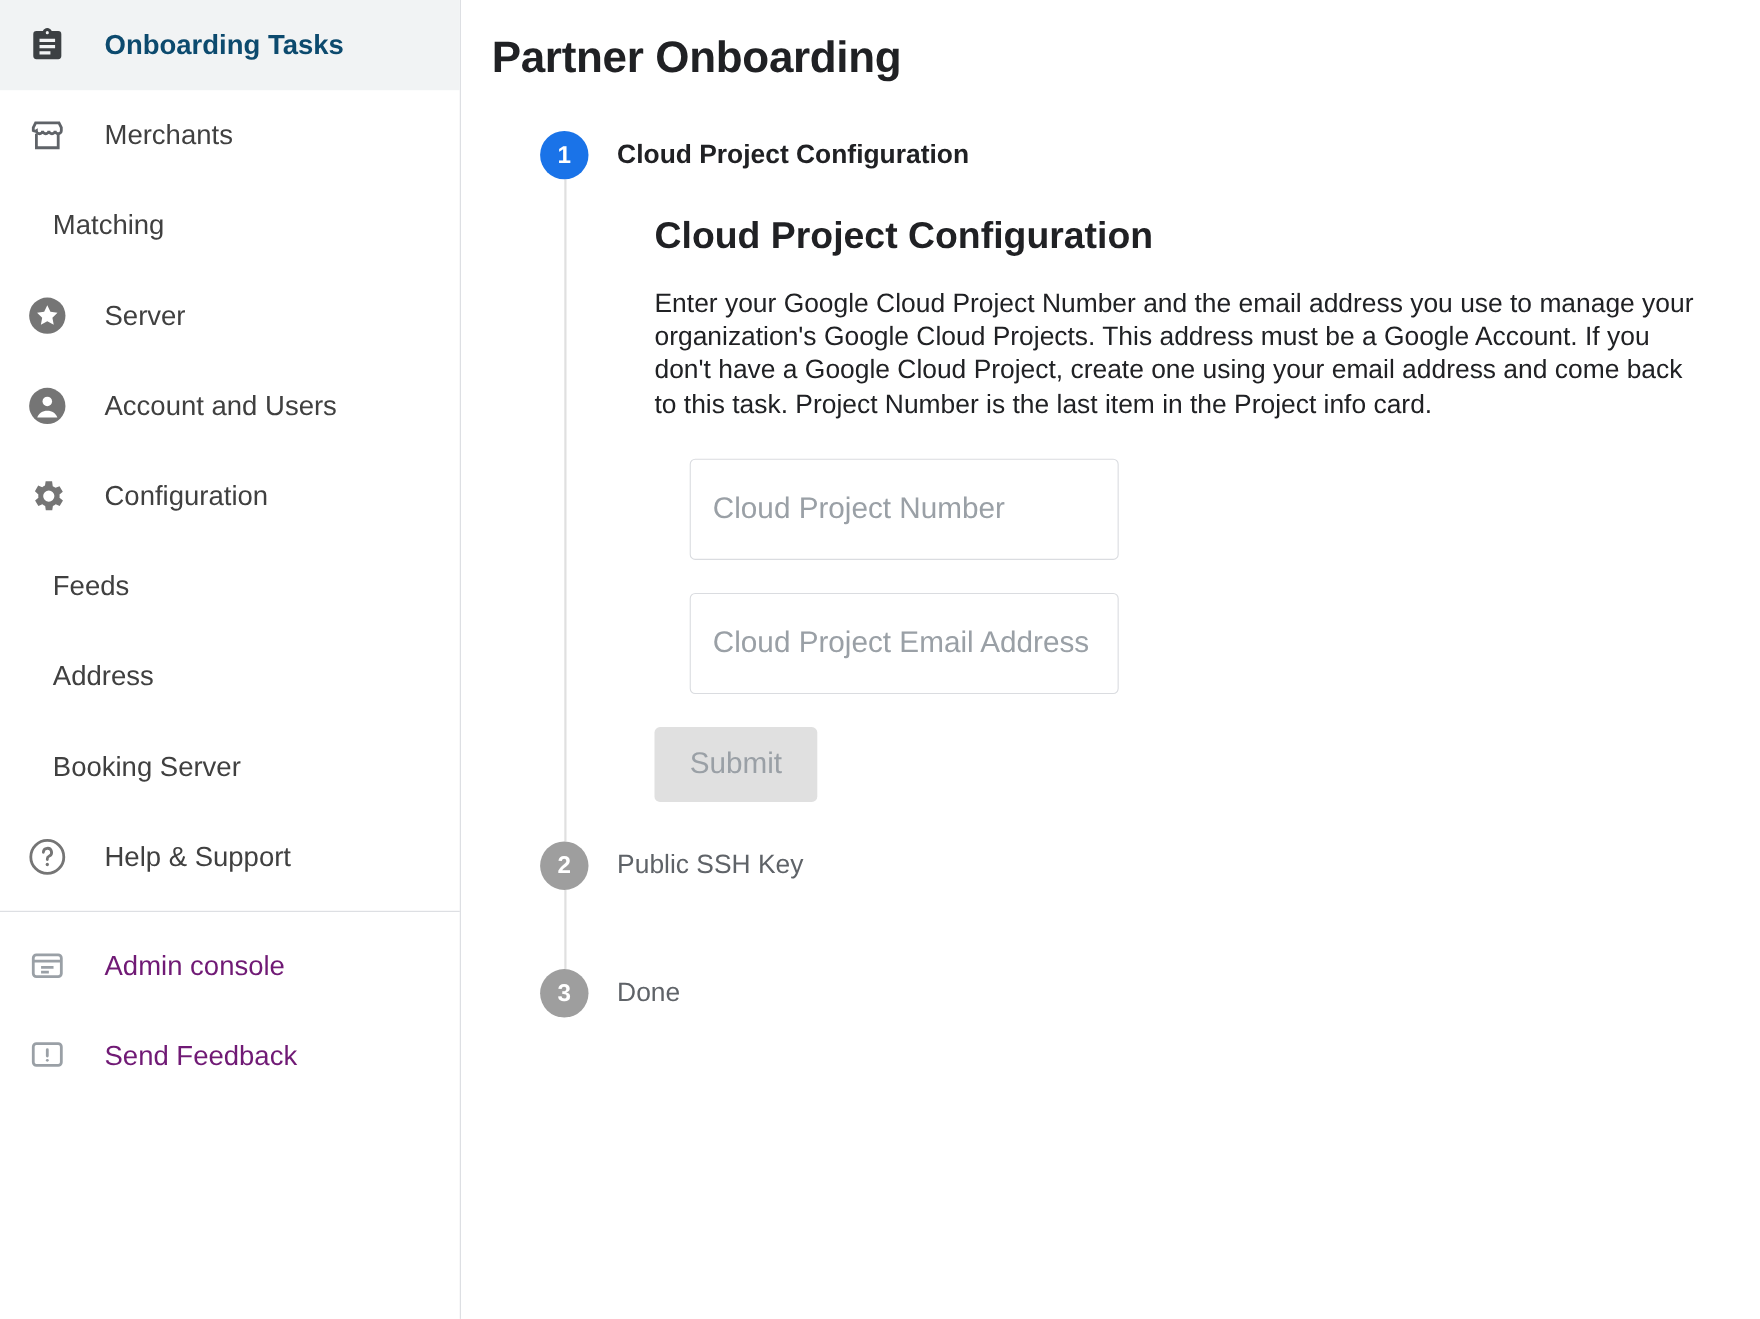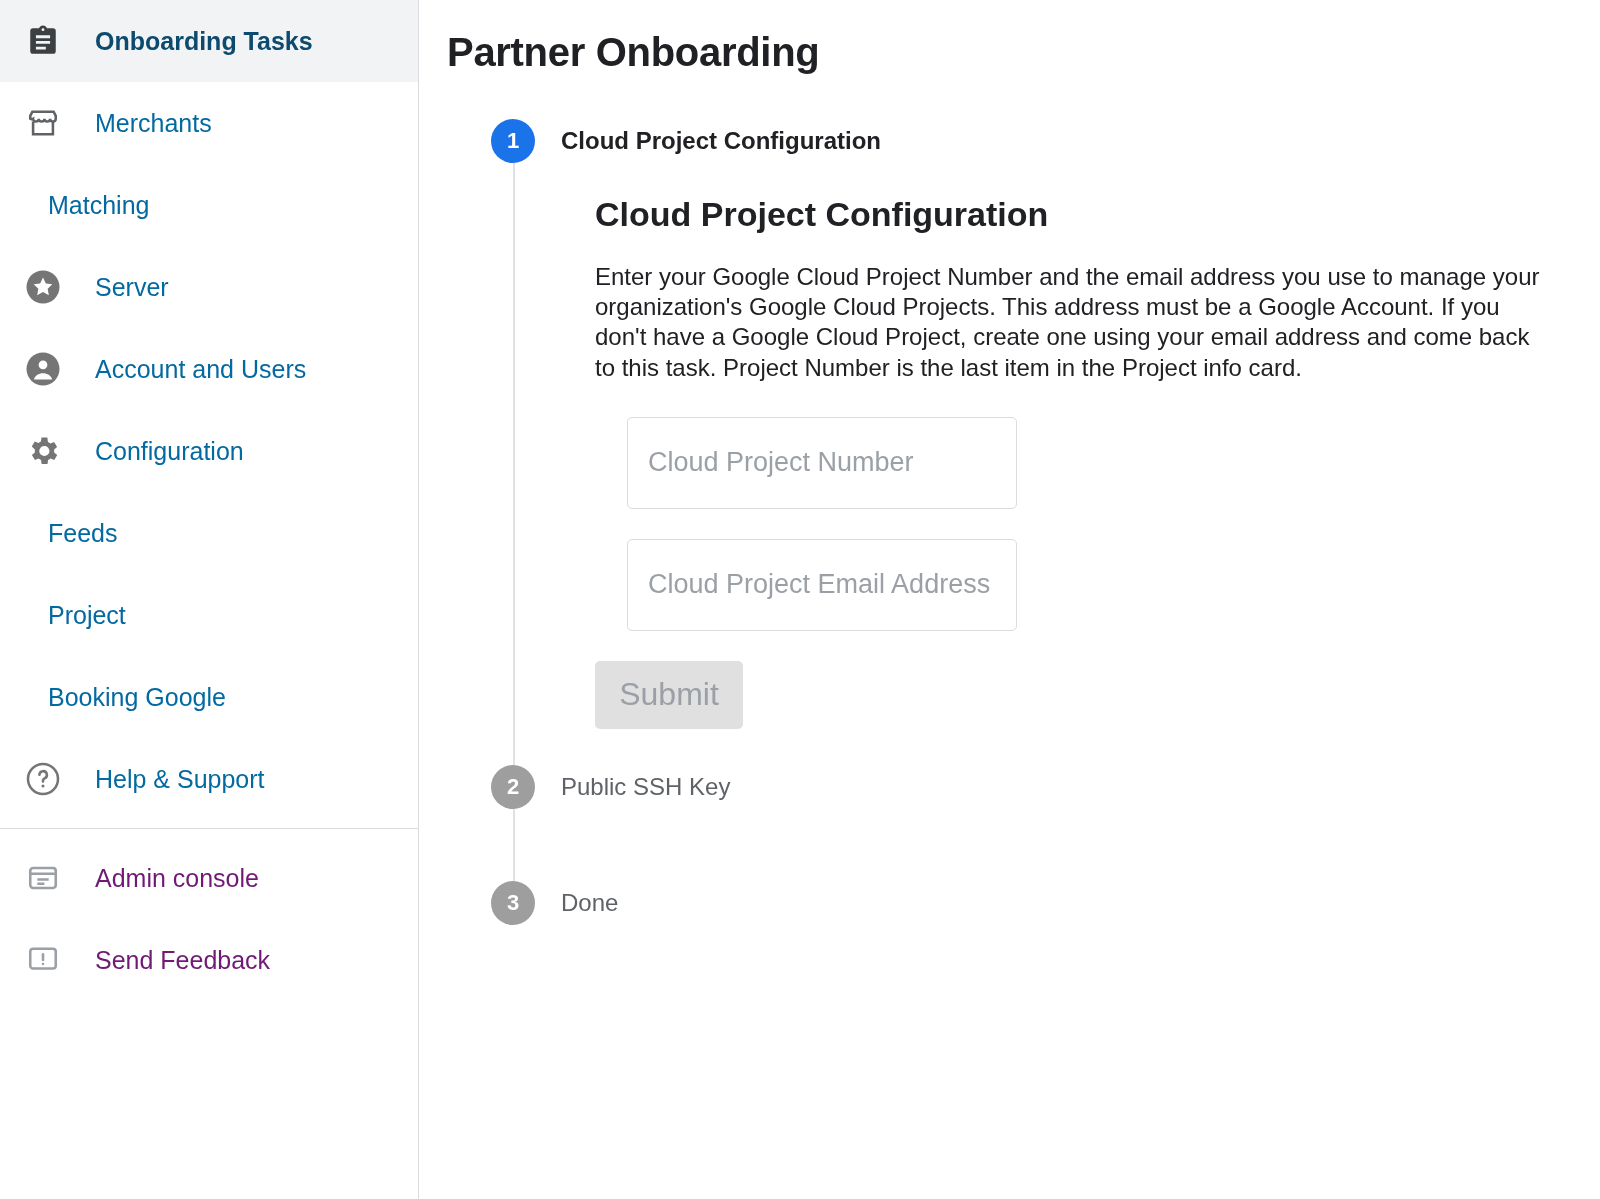--- a/index.html
+++ b/index.html
@@ -46,21 +46,21 @@
     width: 42px;
     min-width: 42px;
     height: 42px;
     display: flex;
     align-items: center;
     justify-content: center;
     color: #5f6368;
   }
   .nav-label {
     font-size: 25px;
-    color: #0369a1;
+    color: #404040;
     margin-left: 31px;
     white-space: nowrap;
   }
   .nav-item.sub .nav-label {
     margin-left: 0;
     padding-left: 0;
   }
   .nav-item.sub {
     padding-left: 48px;
   }
@@ -177,21 +177,21 @@
   .text-field::placeholder {
     color: #9aa0a6;
   }
   .submit-btn {
     width: 148px;
     height: 68px;
     background: #e0e0e0;
     color: #9aa0a6;
     border: none;
     border-radius: 5px;
-    font-size: 32px;
+    font-size: 27px;
     font-family: "Liberation Sans", sans-serif;
     cursor: default;
   }
 </style>
 </head>
 <body>
 
 <div class="app">
 
   <nav class="sidebar">
@@ -248,25 +248,25 @@
           </svg>
       </span>
       <span class="nav-label">Configuration</span>
     </div>
 
     <div class="nav-item sub">
       <span class="nav-label">Feeds</span>
     </div>
 
     <div class="nav-item sub">
-      <span class="nav-label">Project</span>
+      <span class="nav-label">Address</span>
     </div>
 
     <div class="nav-item sub">
-      <span class="nav-label">Booking Google</span>
+      <span class="nav-label">Booking Server</span>
     </div>
 
     <div class="nav-item">
       <span class="nav-icon">
         <svg width="36" height="36" viewBox="0 0 24 24" fill="none" stroke="#757575" stroke-width="1.7">
             <circle cx="12" cy="12" r="10"></circle>
             <path d="M9.6 9.2a2.5 2.5 0 1 1 3.4 2.4c-.7.3-1 .9-1 1.6v.4" stroke-linecap="round"></path>
             <circle cx="12" cy="16.6" r="1" fill="#757575" stroke="none"></circle>
           </svg>
       </span>

